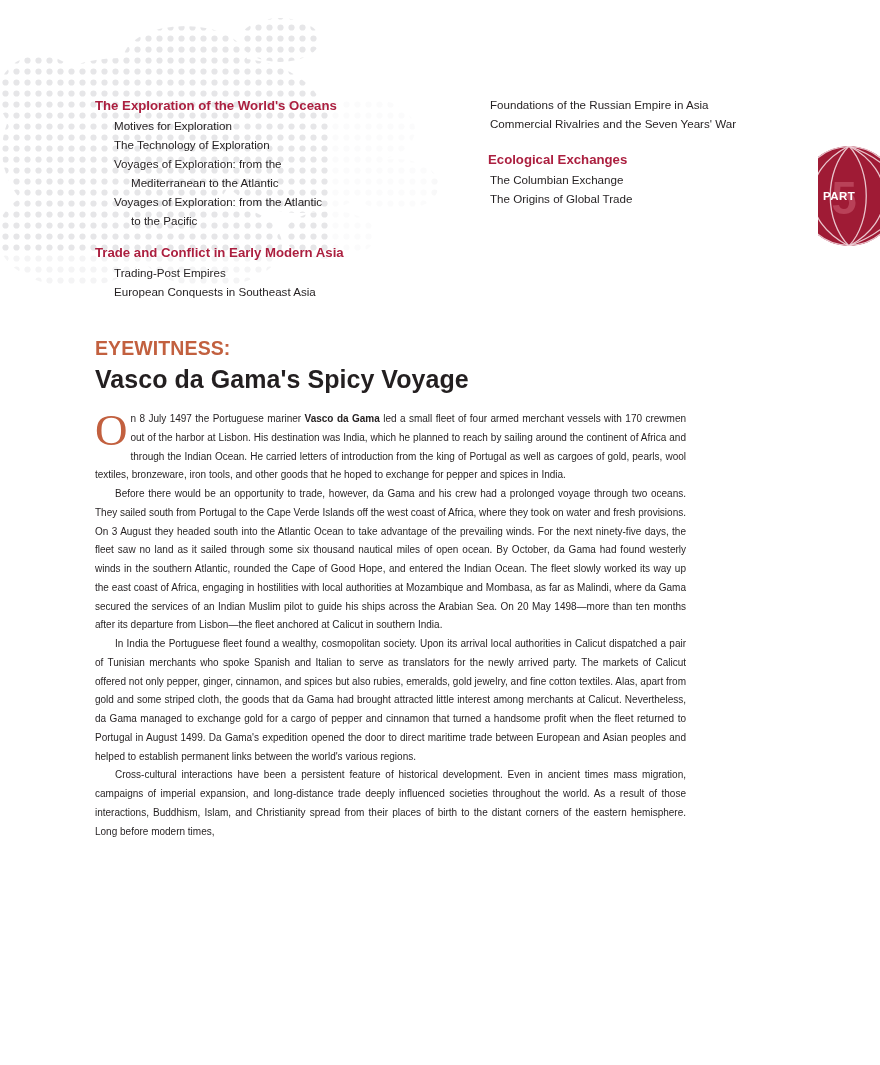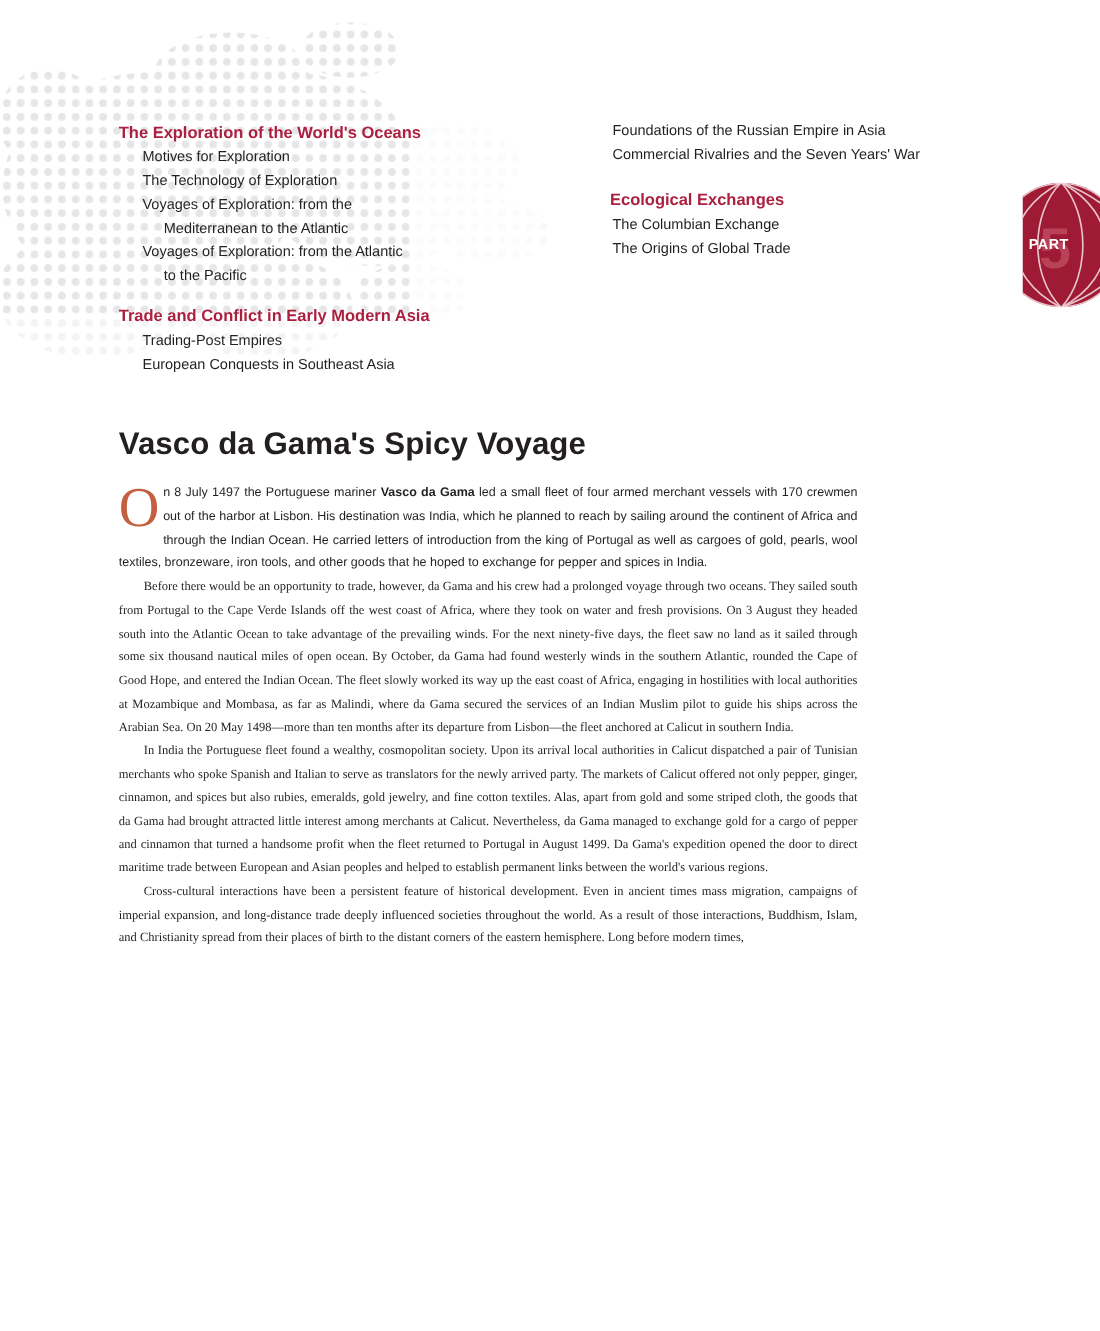--- a/index.html
+++ b/index.html
@@ -117,21 +117,21 @@
   }
   #body-copy p {
     margin: 0;
     font-size: 10px;
     line-height: 18.75px;
     text-align: justify;
     text-justify: inter-word;
     color: #231f20;
     hyphens: none;
   }
-  #body-copy p + p { text-indent: 20px; font-family: Liberation Serif, serif; }
+  #body-copy p + p { text-indent: 20px; }
   #body-copy p.lead { text-indent: 0; }
 
   #body-copy p.lead::first-letter {
     float: left;
     color: #c2603f;
     font-family: "Liberation Serif", serif;
     font-weight: normal;
     font-size: 45px;
     line-height: 36px;
     padding: 1px 3px 0 0;
@@ -236,20 +236,21 @@
       <span class="cont">to the Pacific</span>
     </div>
     <div class="toc-head" style="margin-top:13px">Trade and Conflict in Early Modern Asia</div>
     <div class="toc-item">Trading-Post Empires</div>
     <div class="toc-item">European Conquests in Southeast Asia</div>
   </div>
 
 </div>
 
 <div id="article">
+  <div id="eyewitness-kicker">EYEWITNESS:</div>
   <h1 id="eyewitness-title">Vasco da Gama's Spicy Voyage</h1>
 
   <div id="body-copy">
     <p class="lead">On 8 July 1497 the Portuguese mariner <span class="nowrap-bold">Vasco da Gama</span> led a small fleet of four armed merchant vessels with 170 crewmen out of the harbor at Lisbon. His destination was India, which he planned to reach by sailing around the continent of Africa and through the Indian Ocean. He carried letters of introduction from the king of Portugal as well as cargoes of gold, pearls, wool textiles, bronzeware, iron tools, and other goods that he hoped to exchange for pepper and spices in India.</p>
     <p>Before there would be an opportunity to trade, however, da Gama and his crew had a prolonged voyage through two oceans. They sailed south from Portugal to the Cape Verde Islands off the west coast of Africa, where they took on water and fresh provisions. On 3 August they headed south into the Atlantic Ocean to take advantage of the prevailing winds. For the next ninety-five days, the fleet saw no land as it sailed through some six thousand nautical miles of open ocean. By October, da Gama had found westerly winds in the southern Atlantic, rounded the Cape of Good Hope, and entered the Indian Ocean. The fleet slowly worked its way up the east coast of Africa, engaging in hostilities with local authorities at Mozambique and Mombasa, as far as Malindi, where da Gama secured the services of an Indian Muslim pilot to guide his ships across the Arabian Sea. On 20 May 1498—more than ten months after its departure from Lisbon—the fleet anchored at Calicut in southern India.</p>
     <p>In India the Portuguese fleet found a wealthy, cosmopolitan society. Upon its arrival local authorities in Calicut dispatched a pair of Tunisian merchants who spoke Spanish and Italian to serve as translators for the newly arrived party. The markets of Calicut offered not only pepper, ginger, cinnamon, and spices but also rubies, emeralds, gold jewelry, and fine cotton textiles. Alas, apart from gold and some striped cloth, the goods that da Gama had brought attracted little interest among merchants at Calicut. Nevertheless, da Gama managed to exchange gold for a cargo of pepper and cinnamon that turned a handsome profit when the fleet returned to Portugal in August 1499. Da Gama's expedition opened the door to direct maritime trade between European and Asian peoples and helped to establish permanent links between the world's various regions.</p>
     <p>Cross-cultural interactions have been a persistent feature of historical development. Even in ancient times mass migration, campaigns of imperial expansion, and long-distance trade deeply influenced societies throughout the world. As a result of those interactions, Buddhism, Islam, and Christianity spread from their places of birth to the distant corners of the eastern hemisphere. Long before modern times,</p>
   </div>
 </div>
 

